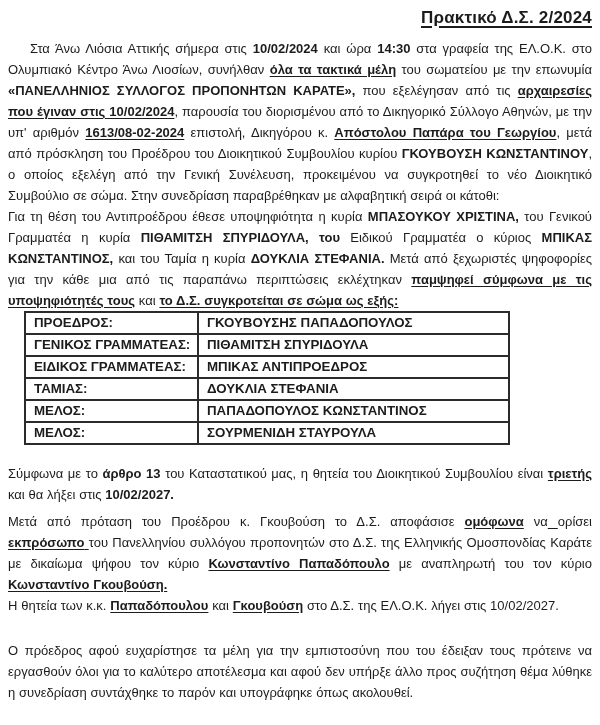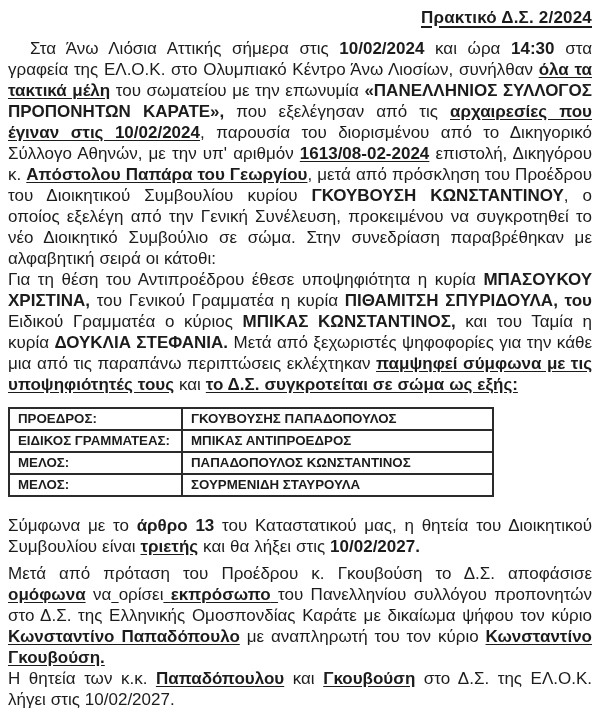--- a/index.html
+++ b/index.html
@@ -9,32 +9,32 @@
     font-family:"Liberation Sans", sans-serif;
     -webkit-font-smoothing:antialiased;
   }
   .doc{padding:5px 8px 0 8px;}
   .title{
     font-size:17px;font-weight:bold;text-align:right;
     text-decoration:underline;text-underline-offset:3px;text-decoration-thickness:2px;
     margin:3px 0 10px 0;letter-spacing:.2px;
   }
   .para{
-    font-size:17px;line-height:21px;text-align:justify;margin:0;
+    font-size:13px;line-height:21px;text-align:justify;margin:0;
     word-spacing:.2px;
   }
   .p-indent{text-indent:22px;}
-  .p-mb12{margin-bottom:12px;}
+  .p-mb12{}
   .p-mb6{margin-bottom:6px;}
   .p-mb8{margin-bottom:24px;}
   .b{font-weight:bold;}
   .u{text-decoration:underline;text-underline-offset:2px;}
   table.board{
     border-collapse:collapse;table-layout:fixed;
-    width:486px;margin:0 0 18px 0;
+    width:486px;margin:0 0 18px 16px;
   }
   table.board td{
     border:2px solid #2b2b2b;
     font-weight:bold;font-size:13.3px;line-height:16px;
     padding:2px 6px 2px 8px;height:16px;
     white-space:nowrap;overflow:hidden;
   }
   table.board td.role{width:157px;}
 </style>
 </head>
@@ -48,22 +48,30 @@
       <p class="para p-mb12"><span>Για τη θέση του Αντιπροέδρου έθεσε υποψηφιότητα η κυρία </span><span class="b">ΜΠΑΣΟΥΚΟΥ ΧΡΙΣΤΙΝΑ,</span><span> του Γενικού Γραμματέα η κυρία </span><span class="b">ΠΙΘΑΜΙΤΣΗ ΣΠΥΡΙΔΟΥΛΑ, του</span><span> Ειδικού Γραμματέα ο κύριος </span><span class="b">ΜΠΙΚΑΣ ΚΩΝΣΤΑΝΤΙΝΟΣ,</span><span> και του Ταμία η κυρία </span><span class="b">ΔΟΥΚΛΙΑ ΣΤΕΦΑΝΙΑ.</span><span> Μετά από ξεχωριστές ψηφοφορίες για την κάθε μια από τις παραπάνω περιπτώσεις εκλέχτηκαν </span><span class="b u">παμψηφεί σύμφωνα με τις υποψηφιότητές τους</span><span> και </span><span class="b u">το Δ.Σ. συγκροτείται σε σώμα ως εξής:</span></p>
     </div>
 
   <table class="board">
     <tbody id="board-body">
         <tr>
           <td class="role">ΠΡΟΕΔΡΟΣ:</td>
           <td>ΓΚΟΥΒΟΥΣΗΣ ΠΑΠΑΔΟΠΟΥΛΟΣ</td>
         </tr>
         <tr>
+          <td class="role">ΓΕΝΙΚΟΣ ΓΡΑΜΜΑΤΕΑΣ:</td>
+          <td>ΠΙΘΑΜΙΤΣΗ ΣΠΥΡΙΔΟΥΛΑ</td>
+        </tr>
+        <tr>
           <td class="role">ΕΙΔΙΚΟΣ ΓΡΑΜΜΑΤΕΑΣ:</td>
           <td>ΜΠΙΚΑΣ ΑΝΤΙΠΡΟΕΔΡΟΣ</td>
+        </tr>
+        <tr>
+          <td class="role">ΤΑΜΙΑΣ:</td>
+          <td>ΔΟΥΚΛΙΑ ΣΤΕΦΑΝΙΑ</td>
         </tr>
         <tr>
           <td class="role">ΜΕΛΟΣ:</td>
           <td>ΠΑΠΑΔΟΠΟΥΛΟΣ ΚΩΝΣΤΑΝΤΙΝΟΣ</td>
         </tr>
         <tr>
           <td class="role">ΜΕΛΟΣ:</td>
           <td>ΣΟΥΡΜΕΝΙΔΗ ΣΤΑΥΡΟΥΛΑ</td>
         </tr>
       </tbody>

